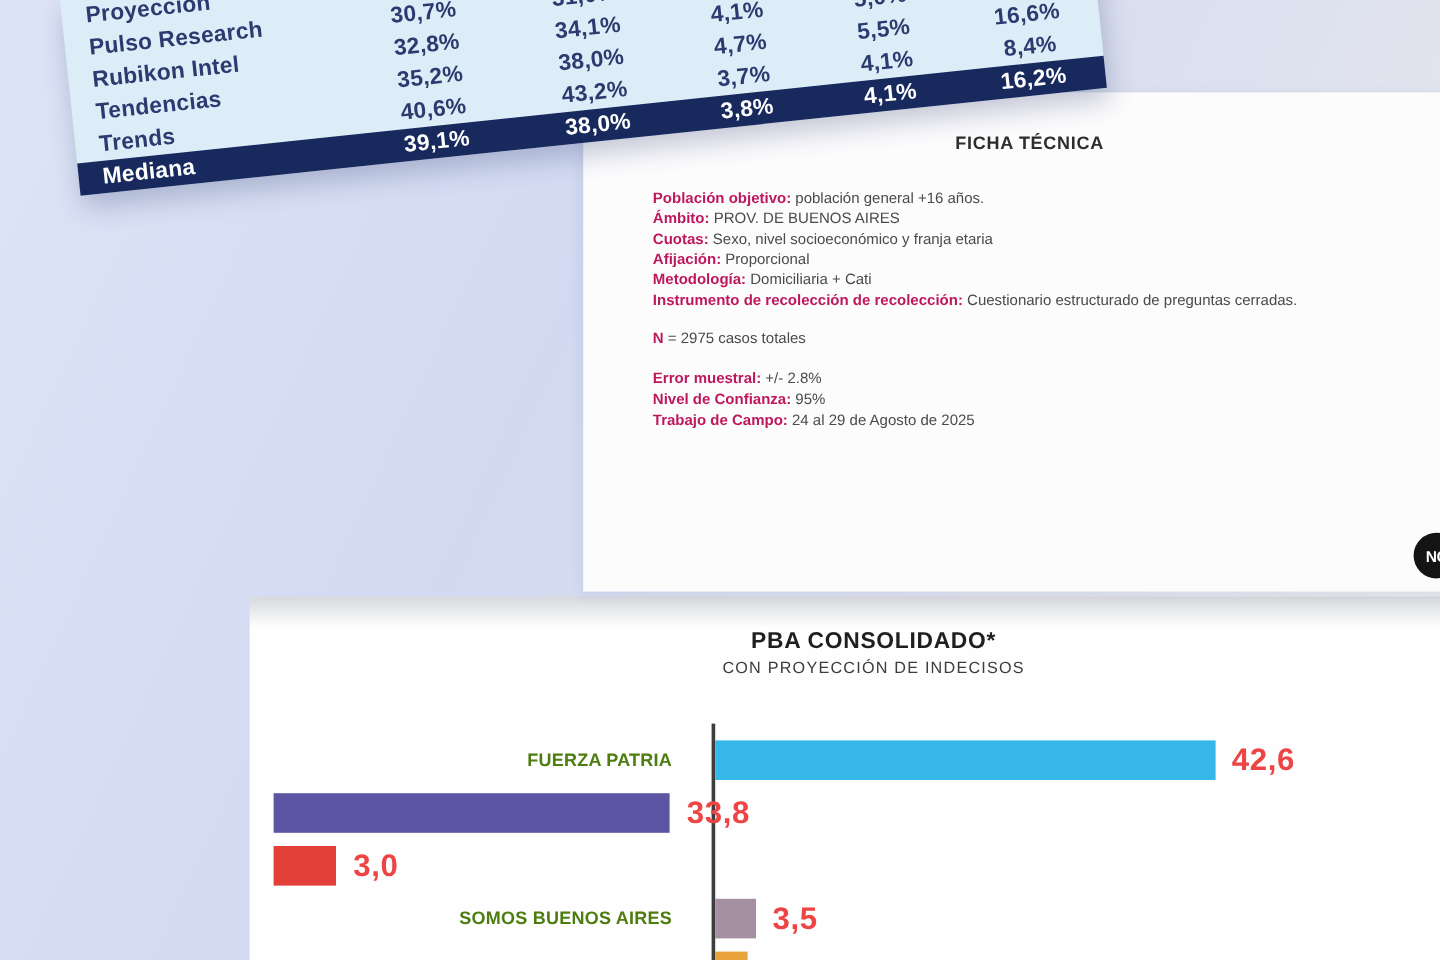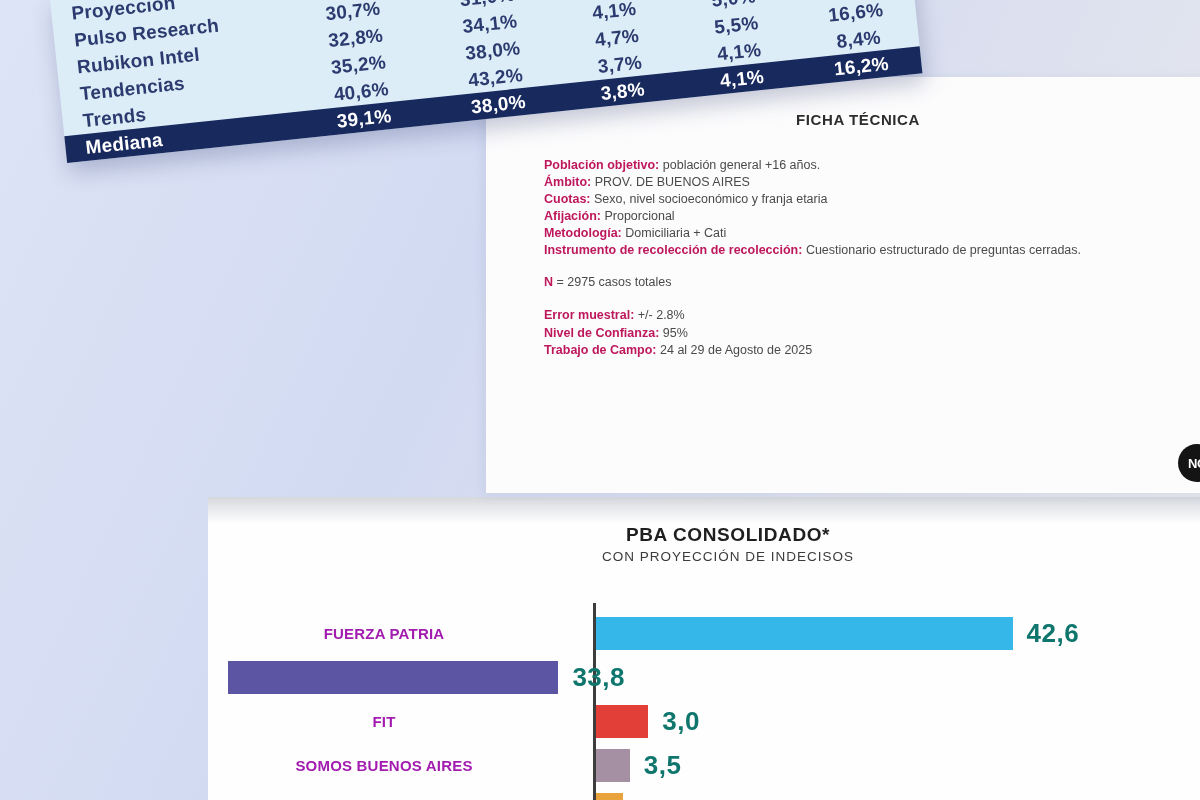--- a/index.html
+++ b/index.html
@@ -43,24 +43,24 @@
   .chart-shadow{position:absolute;left:0;top:0;width:100%;height:26px;
     background:linear-gradient(180deg,rgba(120,128,145,.30),rgba(120,128,145,0));}
   .chart-title{margin-top:27px;text-align:center;font-size:19px;font-weight:800;
     letter-spacing:.6px;color:#1f1f1f;}
   .chart-subtitle{margin-top:3px;text-align:center;font-size:13.5px;font-weight:400;
     letter-spacing:1px;color:#3c3c3c;}
   .axis{position:absolute;left:385px;top:106px;width:2.5px;height:234px;background:#3d3d3d;}
   .bars{position:absolute;left:0;top:120px;width:100%;}
   .bar-row{display:flex;height:33px;margin-bottom:11px;align-items:center;}
   .bar-label{flex:0 0 368px;padding-right:16px;box-sizing:border-box;
-    text-align:center;font-size:15px;font-weight:700;letter-spacing:.2px;color:#a21caf;}
+    text-align:right;font-size:15px;font-weight:700;letter-spacing:.2px;color:#4d7c0f;}
   .bar-track{flex:1;display:flex;align-items:center;height:33px;padding-left:19.5px;}
   .bar{height:33px;}
-  .bar-value{margin-left:14px;font-size:26px;font-weight:800;color:#0f766e;letter-spacing:.5px;}
+  .bar-value{margin-left:14px;font-size:26px;font-weight:800;color:#ef4444;letter-spacing:.5px;}
 </style>
 </head>
 <body>
 
 <div class="page">
 
   <div class="slide" id="slide" style="background: rgb(220, 237, 247);">
       <div class="t-row" style="color: rgb(44, 59, 111);">
         <div class="t-label">Proyección</div>
       </div>
@@ -137,21 +137,20 @@
             <div class="bar-value">42,6</div>
           </div>
         </div>
         <div class="bar-row">
           <div class="bar-track">
             <div class="bar" style="width: 330.902px; background: rgb(91, 85, 164);"></div>
             <div class="bar-value">33,8</div>
           </div>
         </div>
         <div class="bar-row">
-          <div class="bar-label">FIT</div>
           <div class="bar-track">
             <div class="bar" style="width: 52.866px; background: rgb(226, 63, 57);"></div>
             <div class="bar-value">3,0</div>
           </div>
         </div>
         <div class="bar-row">
           <div class="bar-label">SOMOS BUENOS AIRES</div>
           <div class="bar-track">
             <div class="bar" style="width: 34.265px; background: rgb(165, 144, 163);"></div>
             <div class="bar-value">3,5</div>

